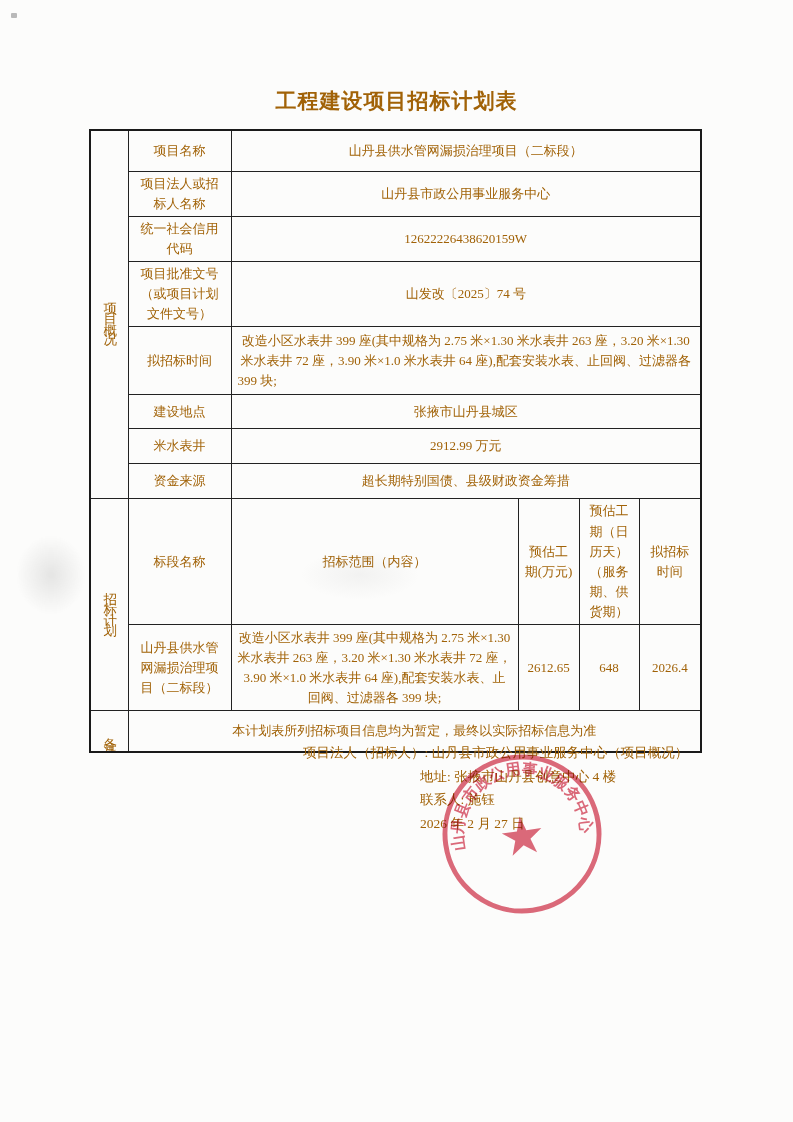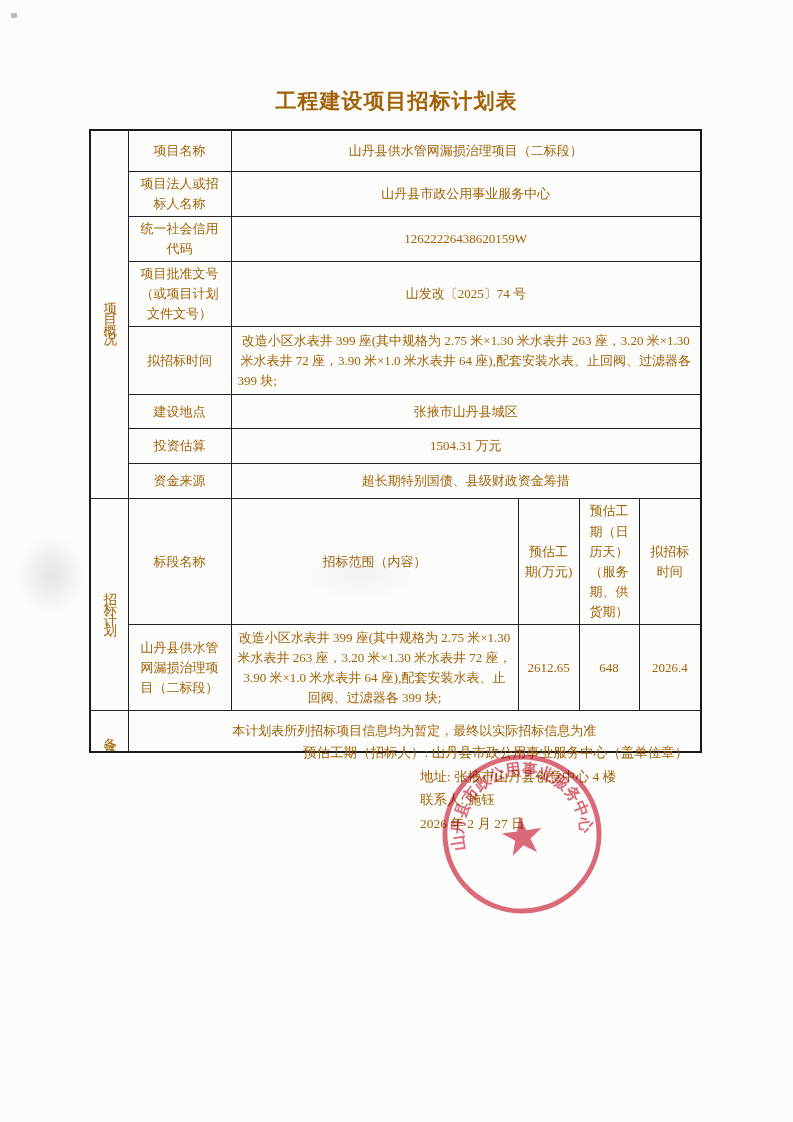--- a/index.html
+++ b/index.html
@@ -110,22 +110,22 @@
       </tr>
       <tr style="height:68px">
         <td>拟招标时间</td>
         <td colspan="4" class="content-left">改造小区水表井 399 座(其中规格为 2.75 米×1.30 米水表井 263 座，3.20 米×1.30 米水表井 72 座，3.90 米×1.0 米水表井 64 座),配套安装水表、止回阀、过滤器各 399 块;</td>
       </tr>
       <tr style="height:34px">
         <td>建设地点</td>
         <td colspan="4">张掖市山丹县城区</td>
       </tr>
       <tr style="height:35px">
-        <td>投资估算</td>
-        <td colspan="4">1504.31 万元</td>
+        <td>米水表井</td>
+        <td colspan="4">2912.99 万元</td>
       </tr>
       <tr style="height:35px">
         <td>资金来源</td>
         <td colspan="4">超长期特别国债、县级财政资金筹措</td>
       </tr>
 
       <tr style="height:118px">
         <td rowspan="2" class="vcell"><span class="vlabel">招标计划</span></td>
         <td>标段名称</td>
         <td>招标范围（内容）</td>
@@ -142,21 +142,21 @@
       </tr>
 
       <tr style="height:41px">
         <td class="vcell"><span class="vlabel tight">备注</span></td>
         <td colspan="5">本计划表所列招标项目信息均为暂定，最终以实际招标信息为准</td>
       </tr>
     </tbody>
   </table>
 
   <div class="footer">
-    <div>预估工期（招标人）: 山丹县市政公用事业服务中心（盖单位章）</div>
+    <div>项目法人（招标人）: 山丹县市政公用事业服务中心（项目概况）</div>
     <div class="indent">地址: 张掖市山丹县创意中心 4 楼</div>
     <div class="indent">联系人: 施钰</div>
     <div class="indent">2026 年 2 月 27 日</div>
   </div>
 
   <svg class="stamp" viewBox="0 0 172 172">
     <circle cx="86" cy="86" r="77" fill="none" stroke="#d6495e" stroke-width="5"></circle>
     <defs>
       <path id="sealArc" d="M 30.6,105.5 A 59,59 0 1 1 141.4,105.5" fill="none"></path>
     </defs>

